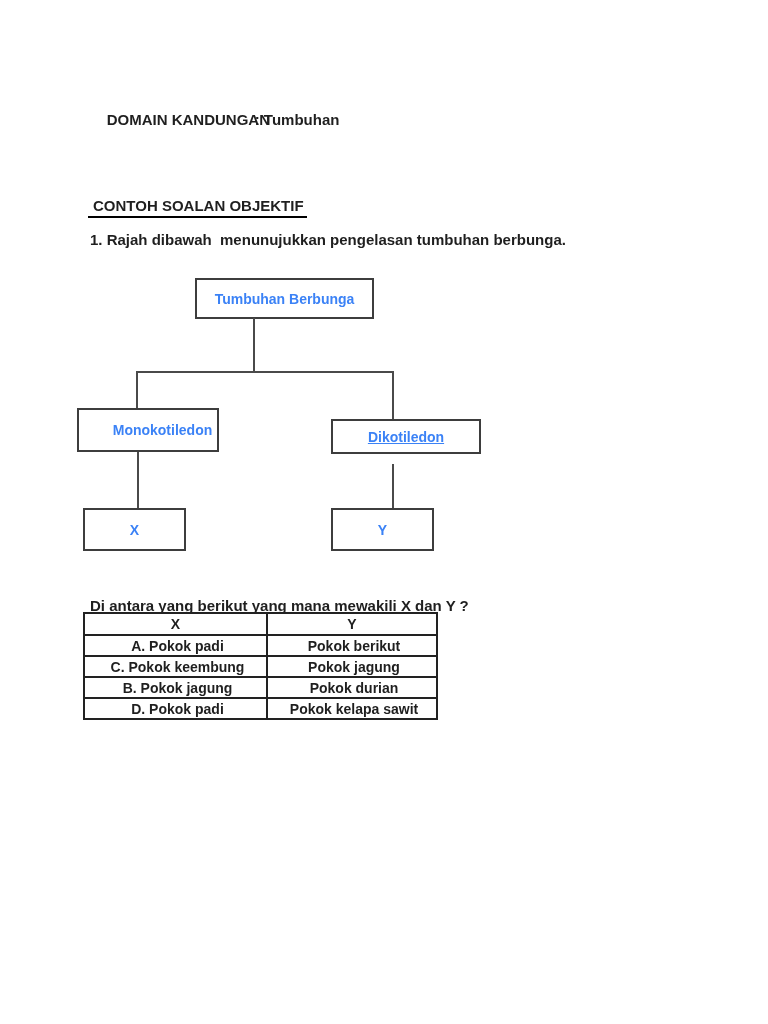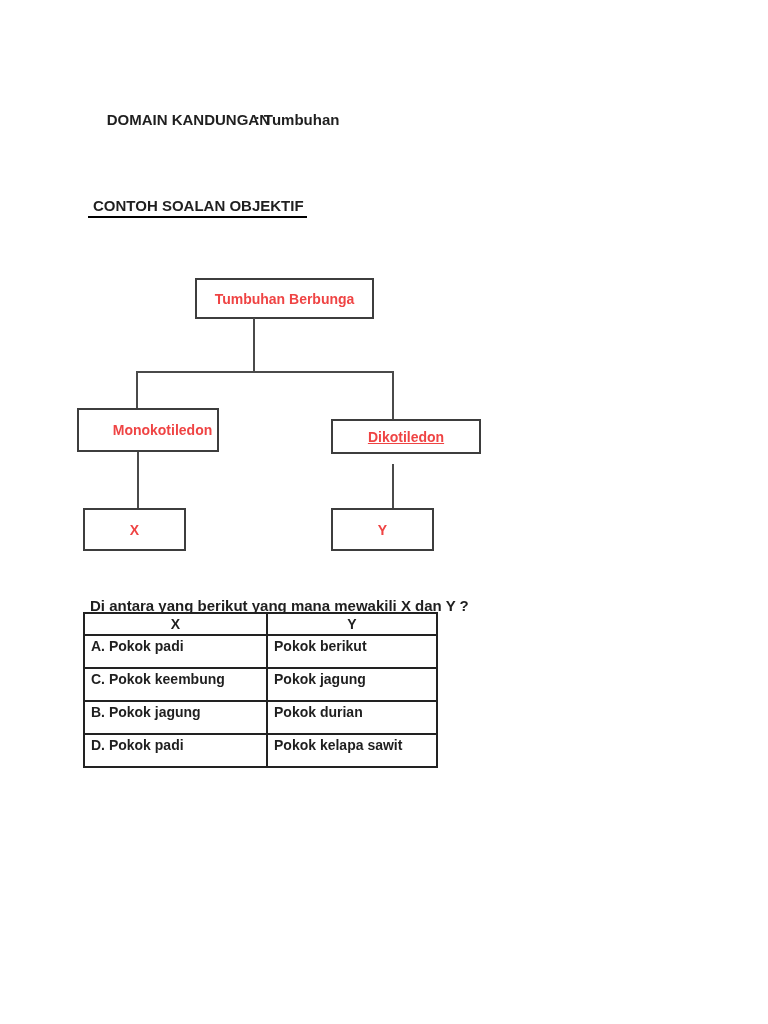--- a/index.html
+++ b/index.html
@@ -30,21 +30,21 @@
   .question-line { left: 90px; font-size: 15px; font-weight: 600; white-space: pre; }
   .q1 { top: 231px; }
   .q2 { top: 597px; }
 
   
   .node {
     box-sizing: border-box;
     border: 2px solid #3d3d3d;
     background: #ffffff;
     display: flex; align-items: center; justify-content: center;
-    font-size: 14px; font-weight: 700; color: #ef4444;
+    font-size: 14px; font-weight: 700; color: #3b82f6;
     text-align: center;
   }
   .node-root  { left: 195px; top: 278px; width: 179px; height: 41px; }
   .node-left  { left: 77px;  top: 408px; width: 142px; height: 44px; padding-left: 29px; }
   .node-right { left: 331px; top: 419px; width: 150px; height: 35px; text-decoration: underline; }
   .node-x     { left: 83px;  top: 508px; width: 103px; height: 43px; }
   .node-y     { left: 331px; top: 508px; width: 103px; height: 43px; }
 
   .edge { background: #4a4a4a; }
   .edge-stem       { left: 253px; top: 318px; width: 2px;  height: 54px; }
@@ -62,35 +62,36 @@
     width: 341px;
   }
   .answers th, .answers td {
     border: 2px solid #222222;
     font-size: 14px;
     height: 18px;
     overflow: hidden;
     white-space: nowrap;
   }
   .answers th { font-weight: 700; text-align: center; padding: 1px 2px; }
-  .answers td { font-weight: 700; text-align: left; padding: 1px 2px 12px 6px; }
+  .answers td { font-weight: 700; text-align: center; padding: 1px 2px 0 6px; }
   .col-x { width: 177px; }
   .col-y { width: 164px; }
 </style>
 </head>
 <body>
 
 <div class="page">
 
   <div class="abs meta-line meta-line-1">
     <span class="meta-label">DOMAIN KANDUNGAN</span><span>: </span><span>Tumbuhan</span>
   </div>
 
   <div class="abs section-title">CONTOH SOALAN OBJEKTIF</div>
 
+  <div class="abs question-line q1">1. Rajah dibawah  menunujukkan pengelasan tumbuhan berbunga.</div>
 
   <div class="abs node node-root">
     <span>Tumbuhan Berbunga</span>
   </div>
 
   <div class="abs edge edge-stem"></div>
   <div class="abs edge edge-hbar"></div>
   <div class="abs edge edge-drop-left"></div>
   <div class="abs edge edge-drop-right"></div>
 

